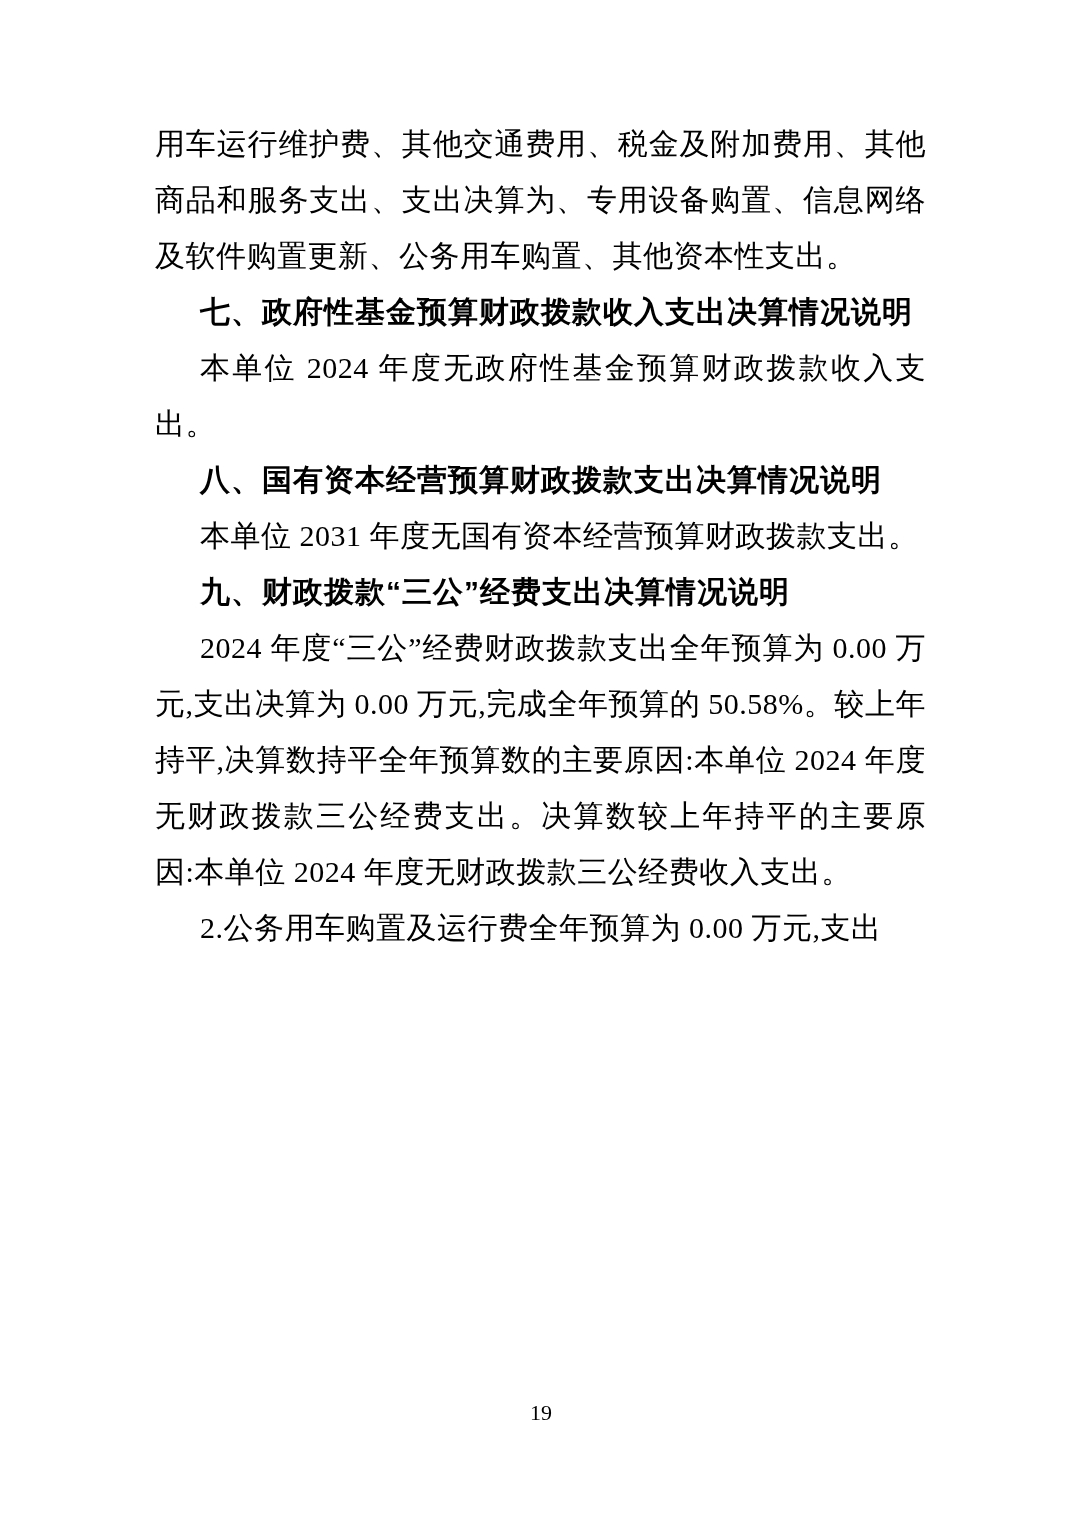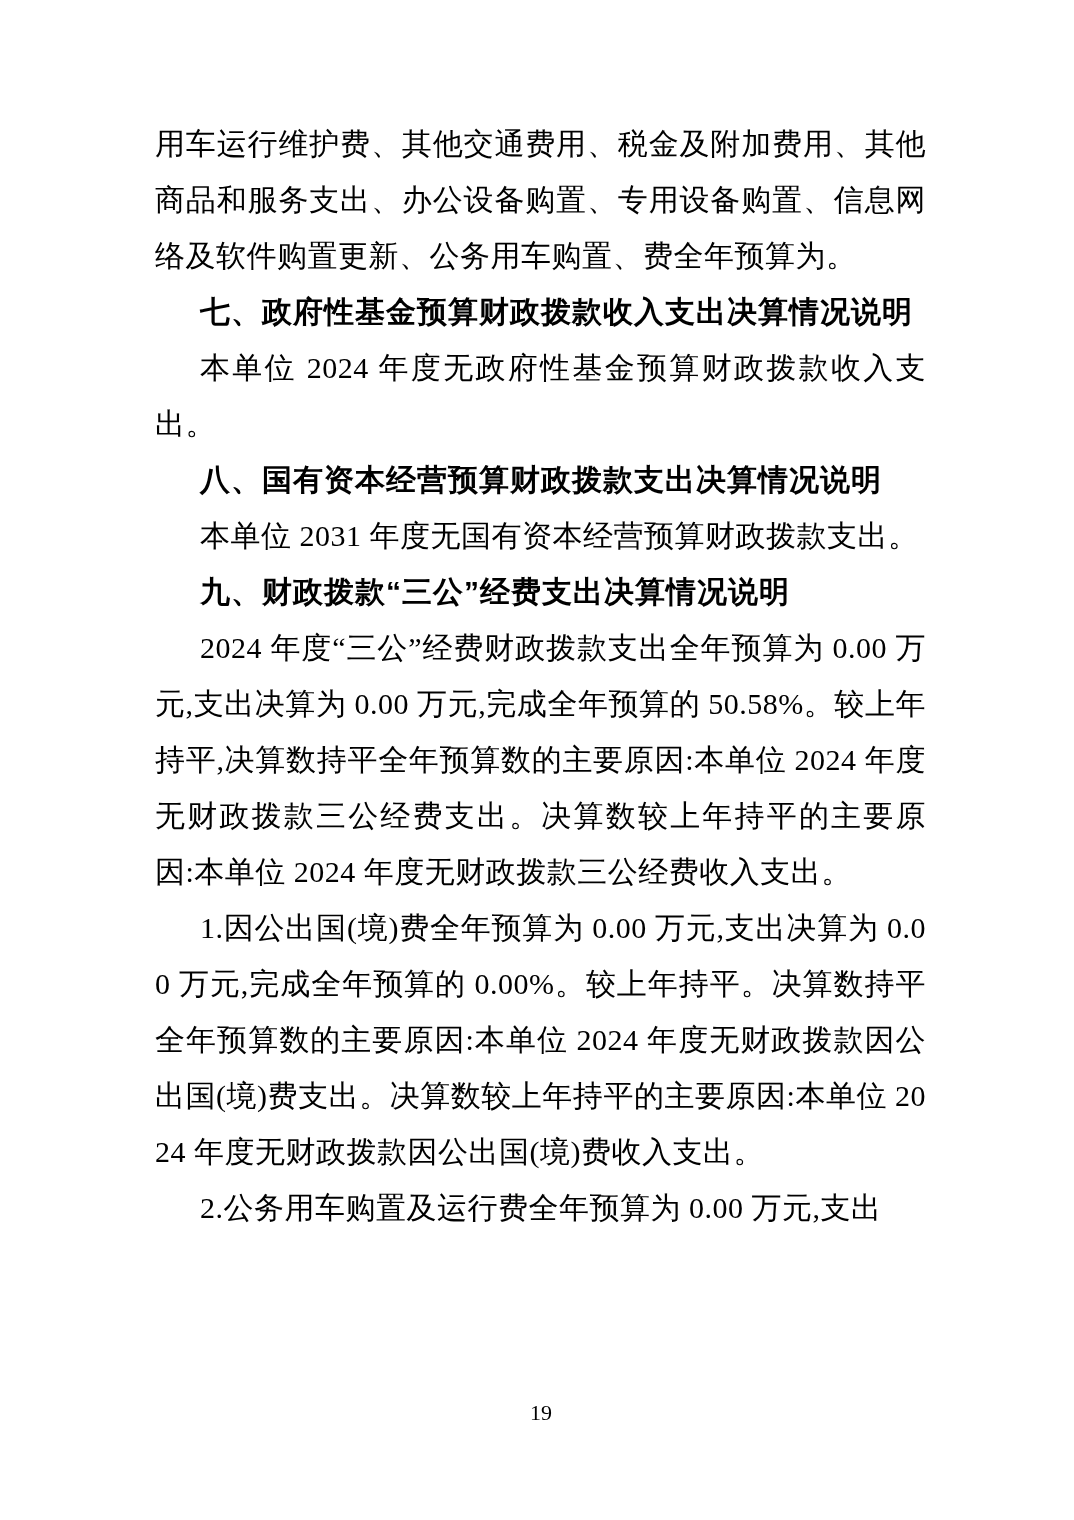--- a/index.html
+++ b/index.html
@@ -48,26 +48,25 @@
   .footer span {
     font-size: 22px;
     font-family: "Liberation Serif", "DejaVu Serif", serif;
   }
 </style>
 </head>
 <body>
 
 <div class="page">
   <div class="content" id="content">
-      <p class="para body-continuation">用车运行维护费、其他交通费用、税金及附加费用、其他商品和服务支出、办公设备购置、专用设备购置、信息网络及软件购置更新、公务用车购置、费全年预算为。</p>
+      <p class="para body-continuation">用车运行维护费、其他交通费用、税金及附加费用、其他商品和服务支出、支出决算为、专用设备购置、信息网络及软件购置更新、公务用车购置、其他资本性支出。</p>
       <p class="para heading">七、政府性基金预算财政拨款收入支出决算情况说明</p>
       <p class="para body">本单位 2024 年度无政府性基金预算财政拨款收入支出。</p>
       <p class="para heading">八、国有资本经营预算财政拨款支出决算情况说明</p>
       <p class="para body">本单位 2031 年度无国有资本经营预算财政拨款支出。</p>
       <p class="para heading">九、财政拨款“三公”经费支出决算情况说明</p>
       <p class="para body">2024 年度“三公”经费财政拨款支出全年预算为 0.00 万元,支出决算为 0.00 万元,完成全年预算的 50.58%。较上年持平,决算数持平全年预算数的主要原因:本单位 2024 年度无财政拨款三公经费支出。决算数较上年持平的主要原因:本单位 2024 年度无财政拨款三公经费收入支出。</p>
-      <p class="para body">1.因公出国(境)费全年预算为 0.00 万元,支出决算为 0.00 万元,完成全年预算的 0.00%。较上年持平。决算数持平全年预算数的主要原因:本单位 2024 年度无财政拨款因公出国(境)费支出。决算数较上年持平的主要原因:本单位 2024 年度无财政拨款因公出国(境)费收入支出。</p>
       <p class="para body">2.公务用车购置及运行费全年预算为 0.00 万元,支出</p>
     </div>
   <div class="footer">
     <span>19</span>
   </div>
 </div>
 
 </body></html>

